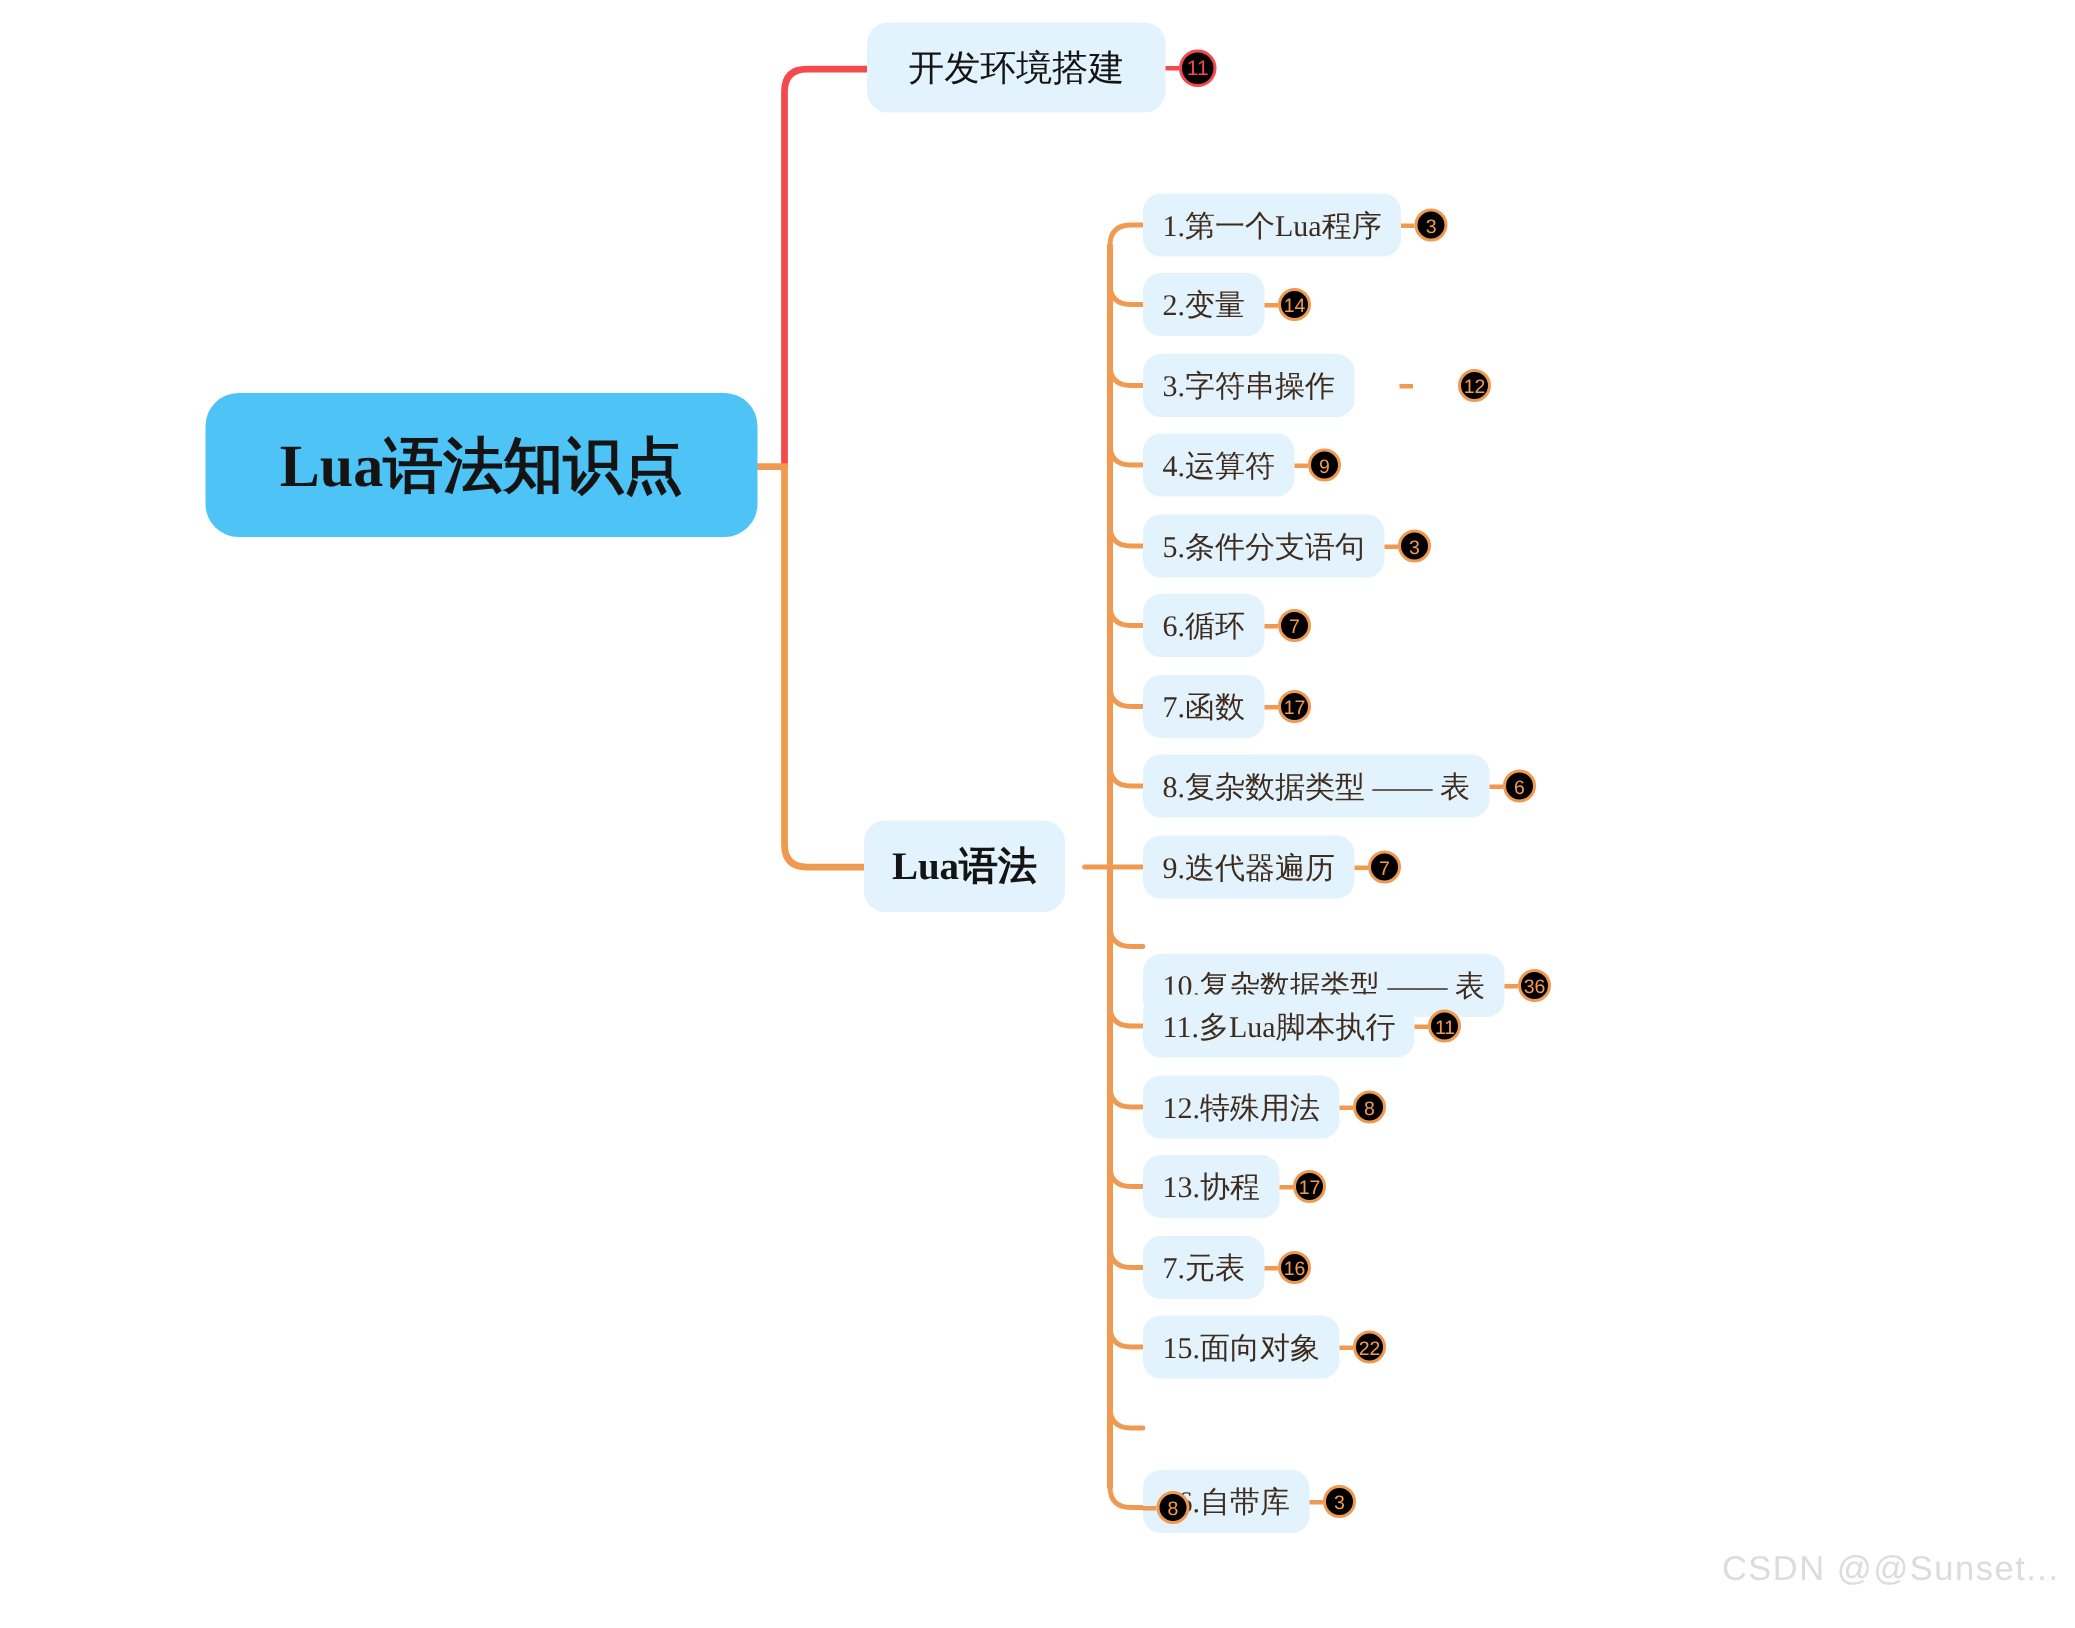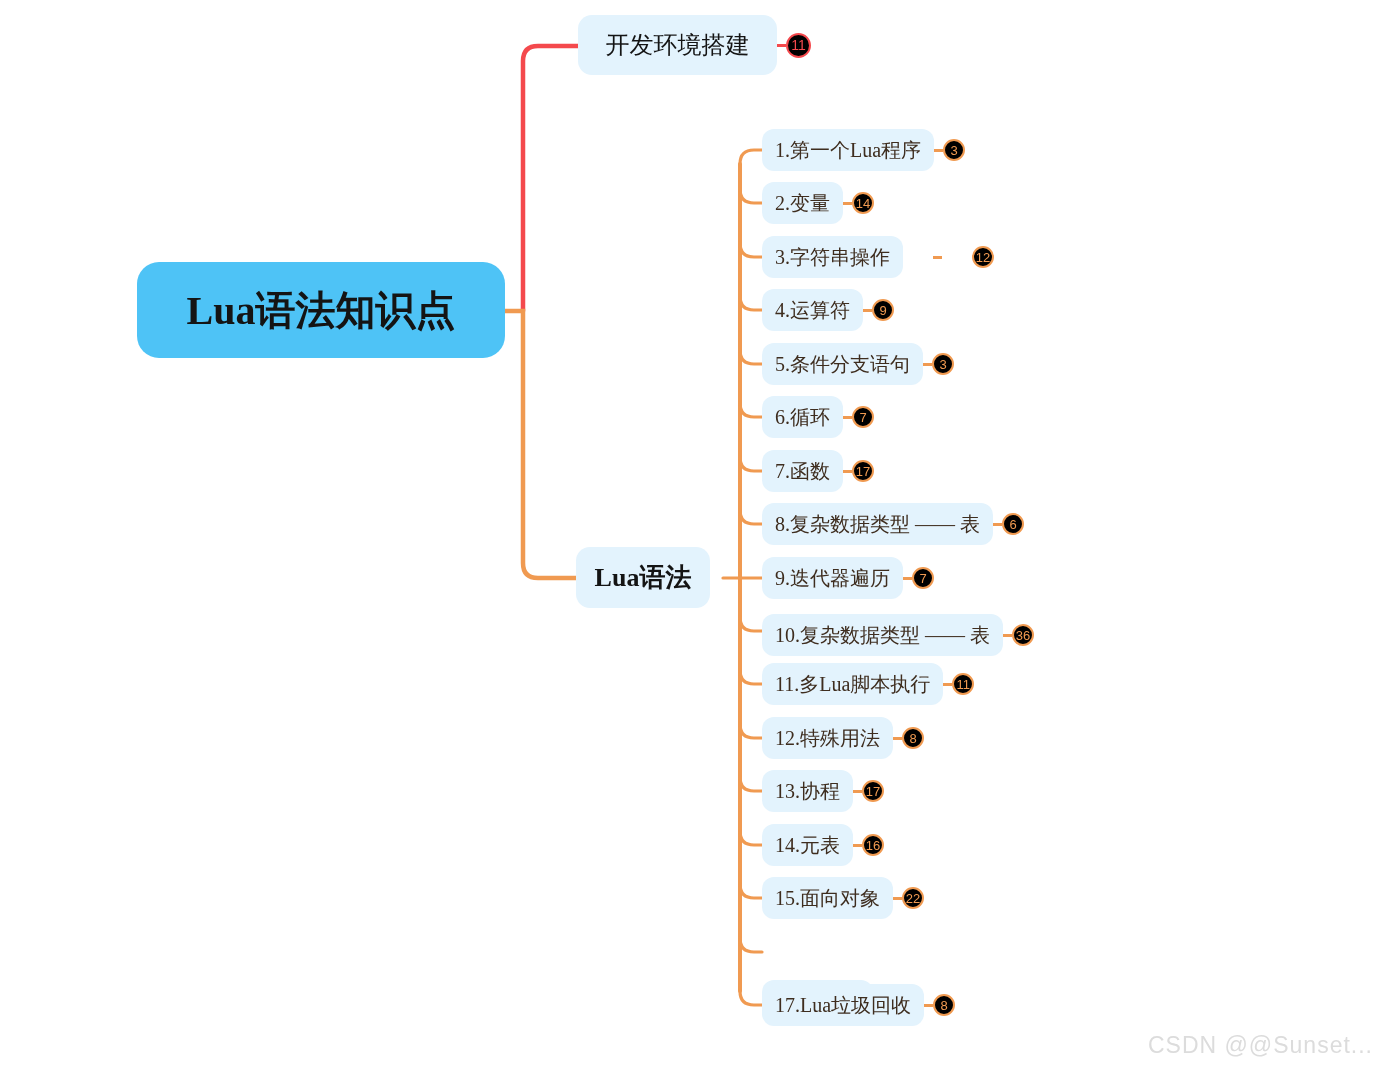--- a/index.html
+++ b/index.html
@@ -182,21 +182,21 @@
   </div>
 
   <div class="child-row" style="top: 557px;">
     <div class="child-node">
       <span>9.迭代器遍历</span>
     </div>
     <div class="badge-stub"></div>
     <div class="count-badge">7</div>
   </div>
 
-  <div class="child-row" style="top: 614px;">
+  <div class="child-row" style="top: 636px;">
     <div class="child-node">
       <span>10.复杂数据类型 —— 表</span>
     </div>
     <div class="badge-stub"></div>
     <div class="count-badge">36</div>
   </div>
 
   <div class="child-row" style="top: 663px; text-align: center;">
     <div class="child-node">
       <span>11.多Lua脚本执行</span>
@@ -216,21 +216,21 @@
   <div class="child-row" style="top: 770px;">
     <div class="child-node">
       <span>13.协程</span>
     </div>
     <div class="badge-stub"></div>
     <div class="count-badge">17</div>
   </div>
 
   <div class="child-row" style="top: 824px;">
     <div class="child-node">
-      <span>14.元表</span>
+      <span>7.元表</span>
     </div>
     <div class="badge-stub"></div>
     <div class="count-badge">16</div>
   </div>
 
   <div class="child-row" style="top: 877px;">
     <div class="child-node">
       <span>15.面向对象</span>
     </div>
     <div class="badge-stub"></div>
@@ -239,23 +239,20 @@
 
   <div class="child-row" style="top: 980px; justify-content: center;">
     <div class="child-node">
       <span>16.自带库</span>
     </div>
     <div class="badge-stub"></div>
     <div class="count-badge">3</div>
   </div>
 
   <div class="child-row" style="top: 984px;">
-    <div class="child-node">
-      <span>17.Lua垃圾回收</span>
-    </div>
     <div class="badge-stub"></div>
     <div class="count-badge">8</div>
   </div>
 </div>
 
   <div id="watermark">CSDN @@Sunset...</div>
 
 </div>
 
 </body></html>

